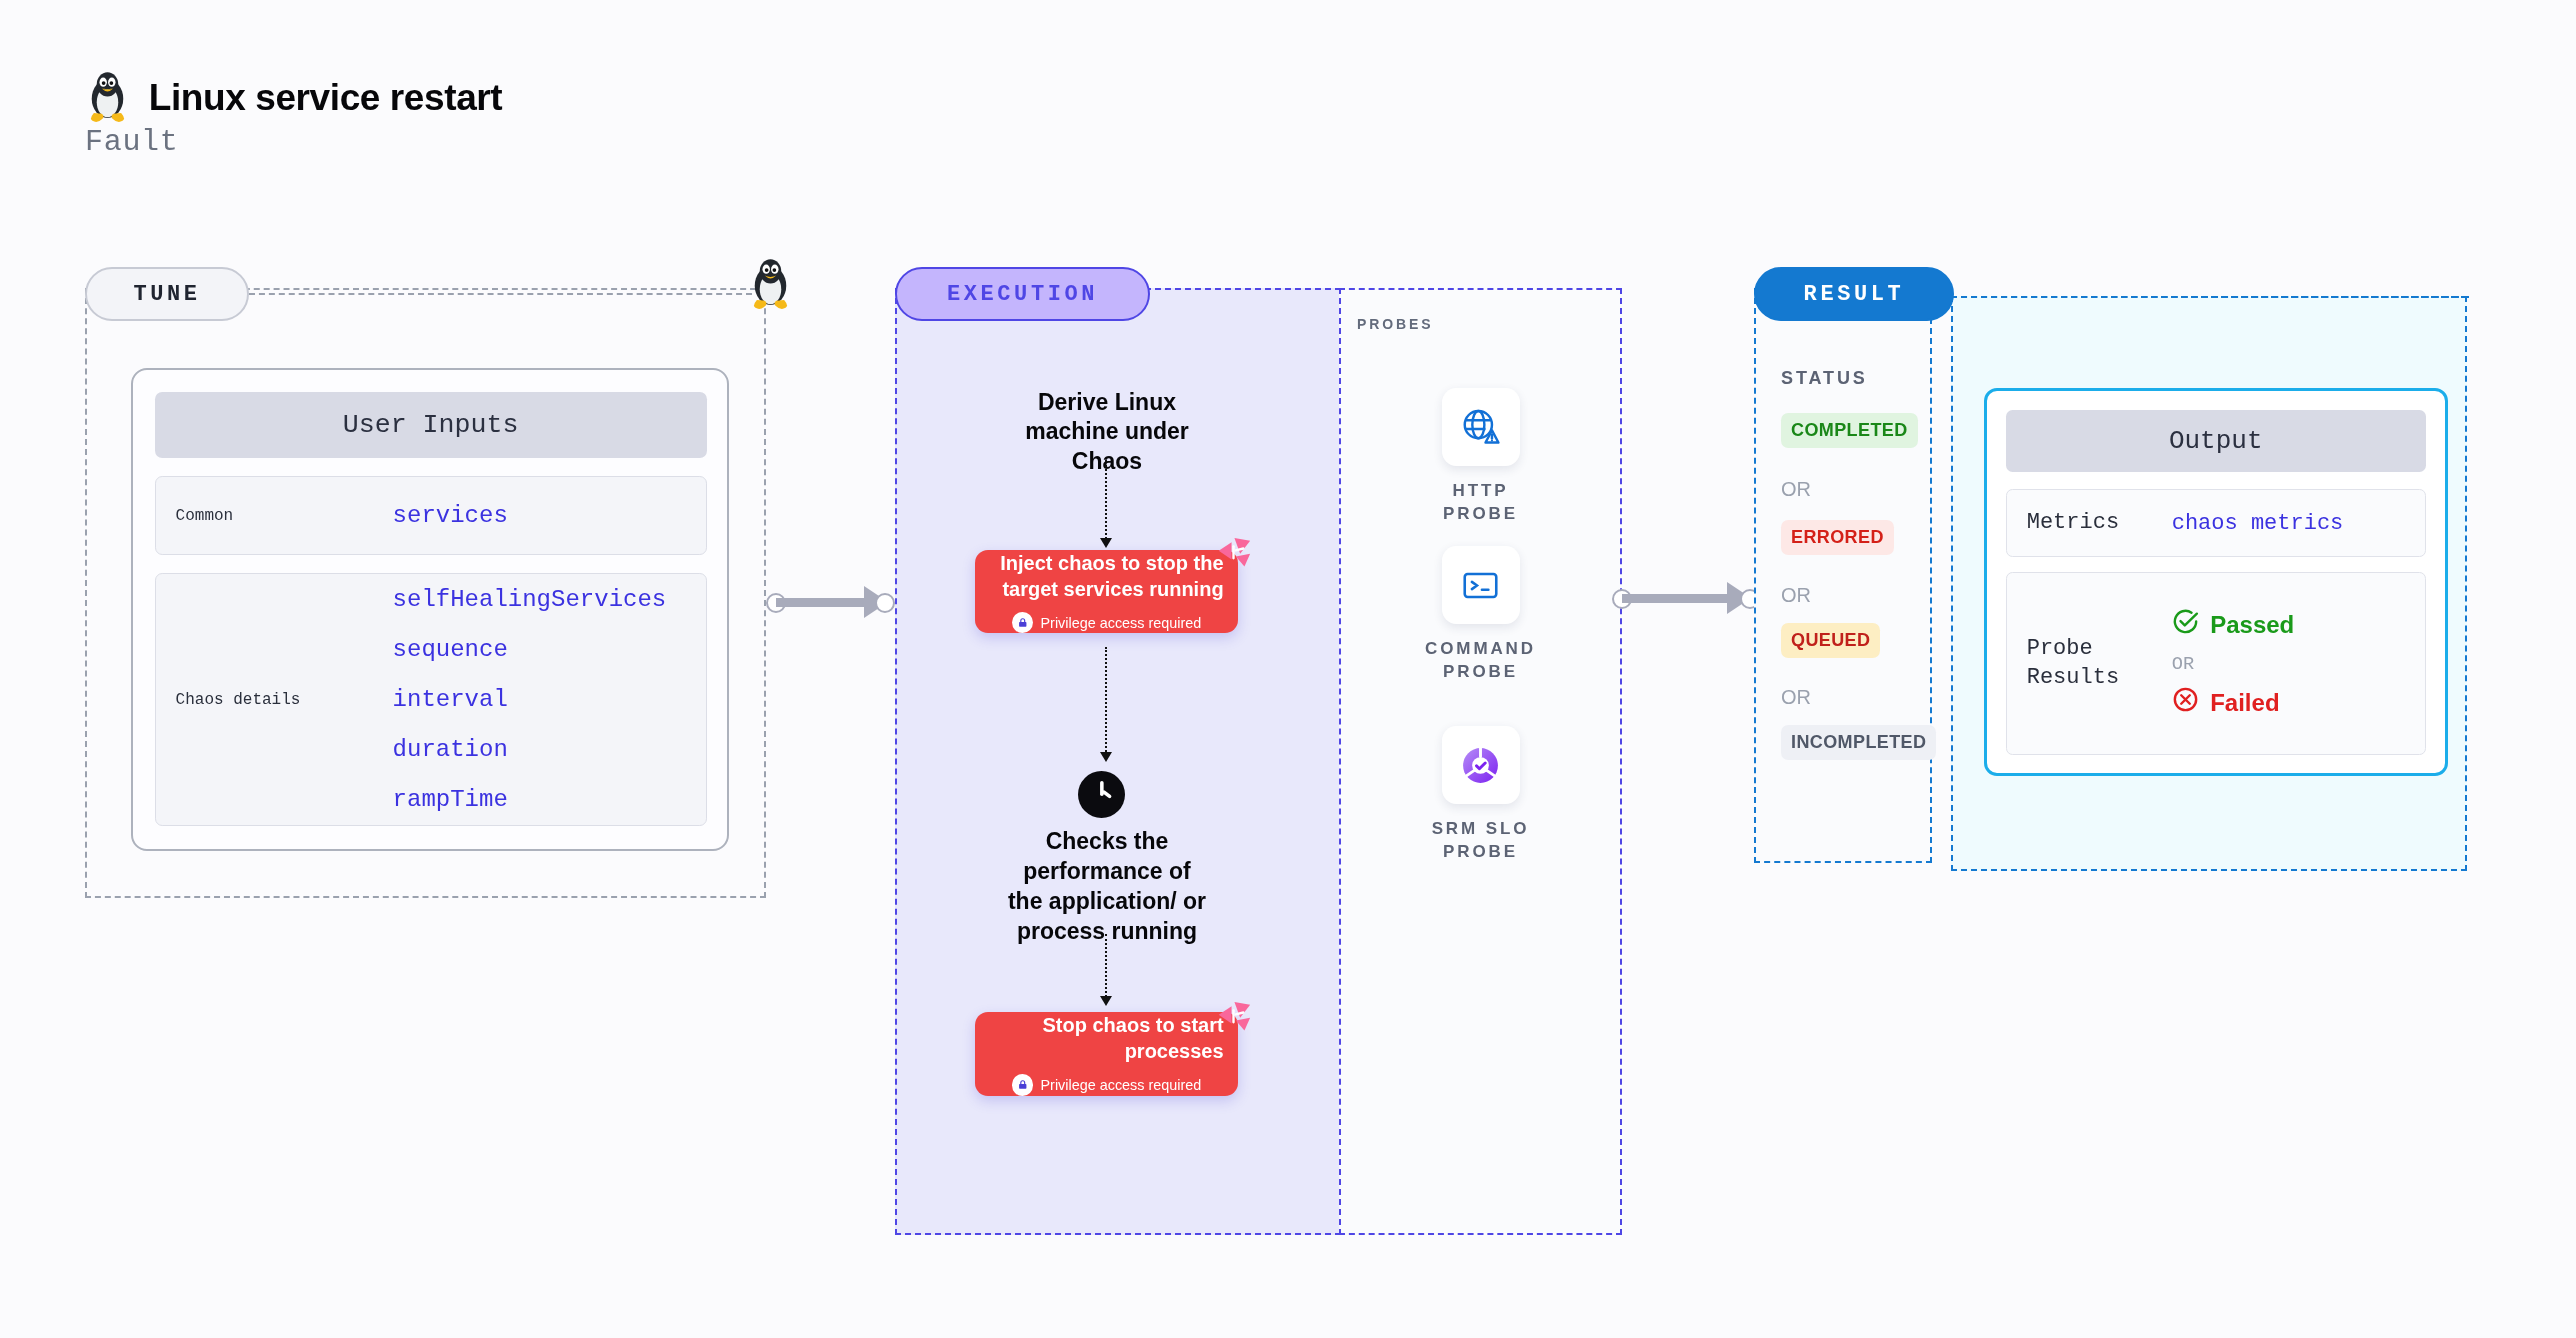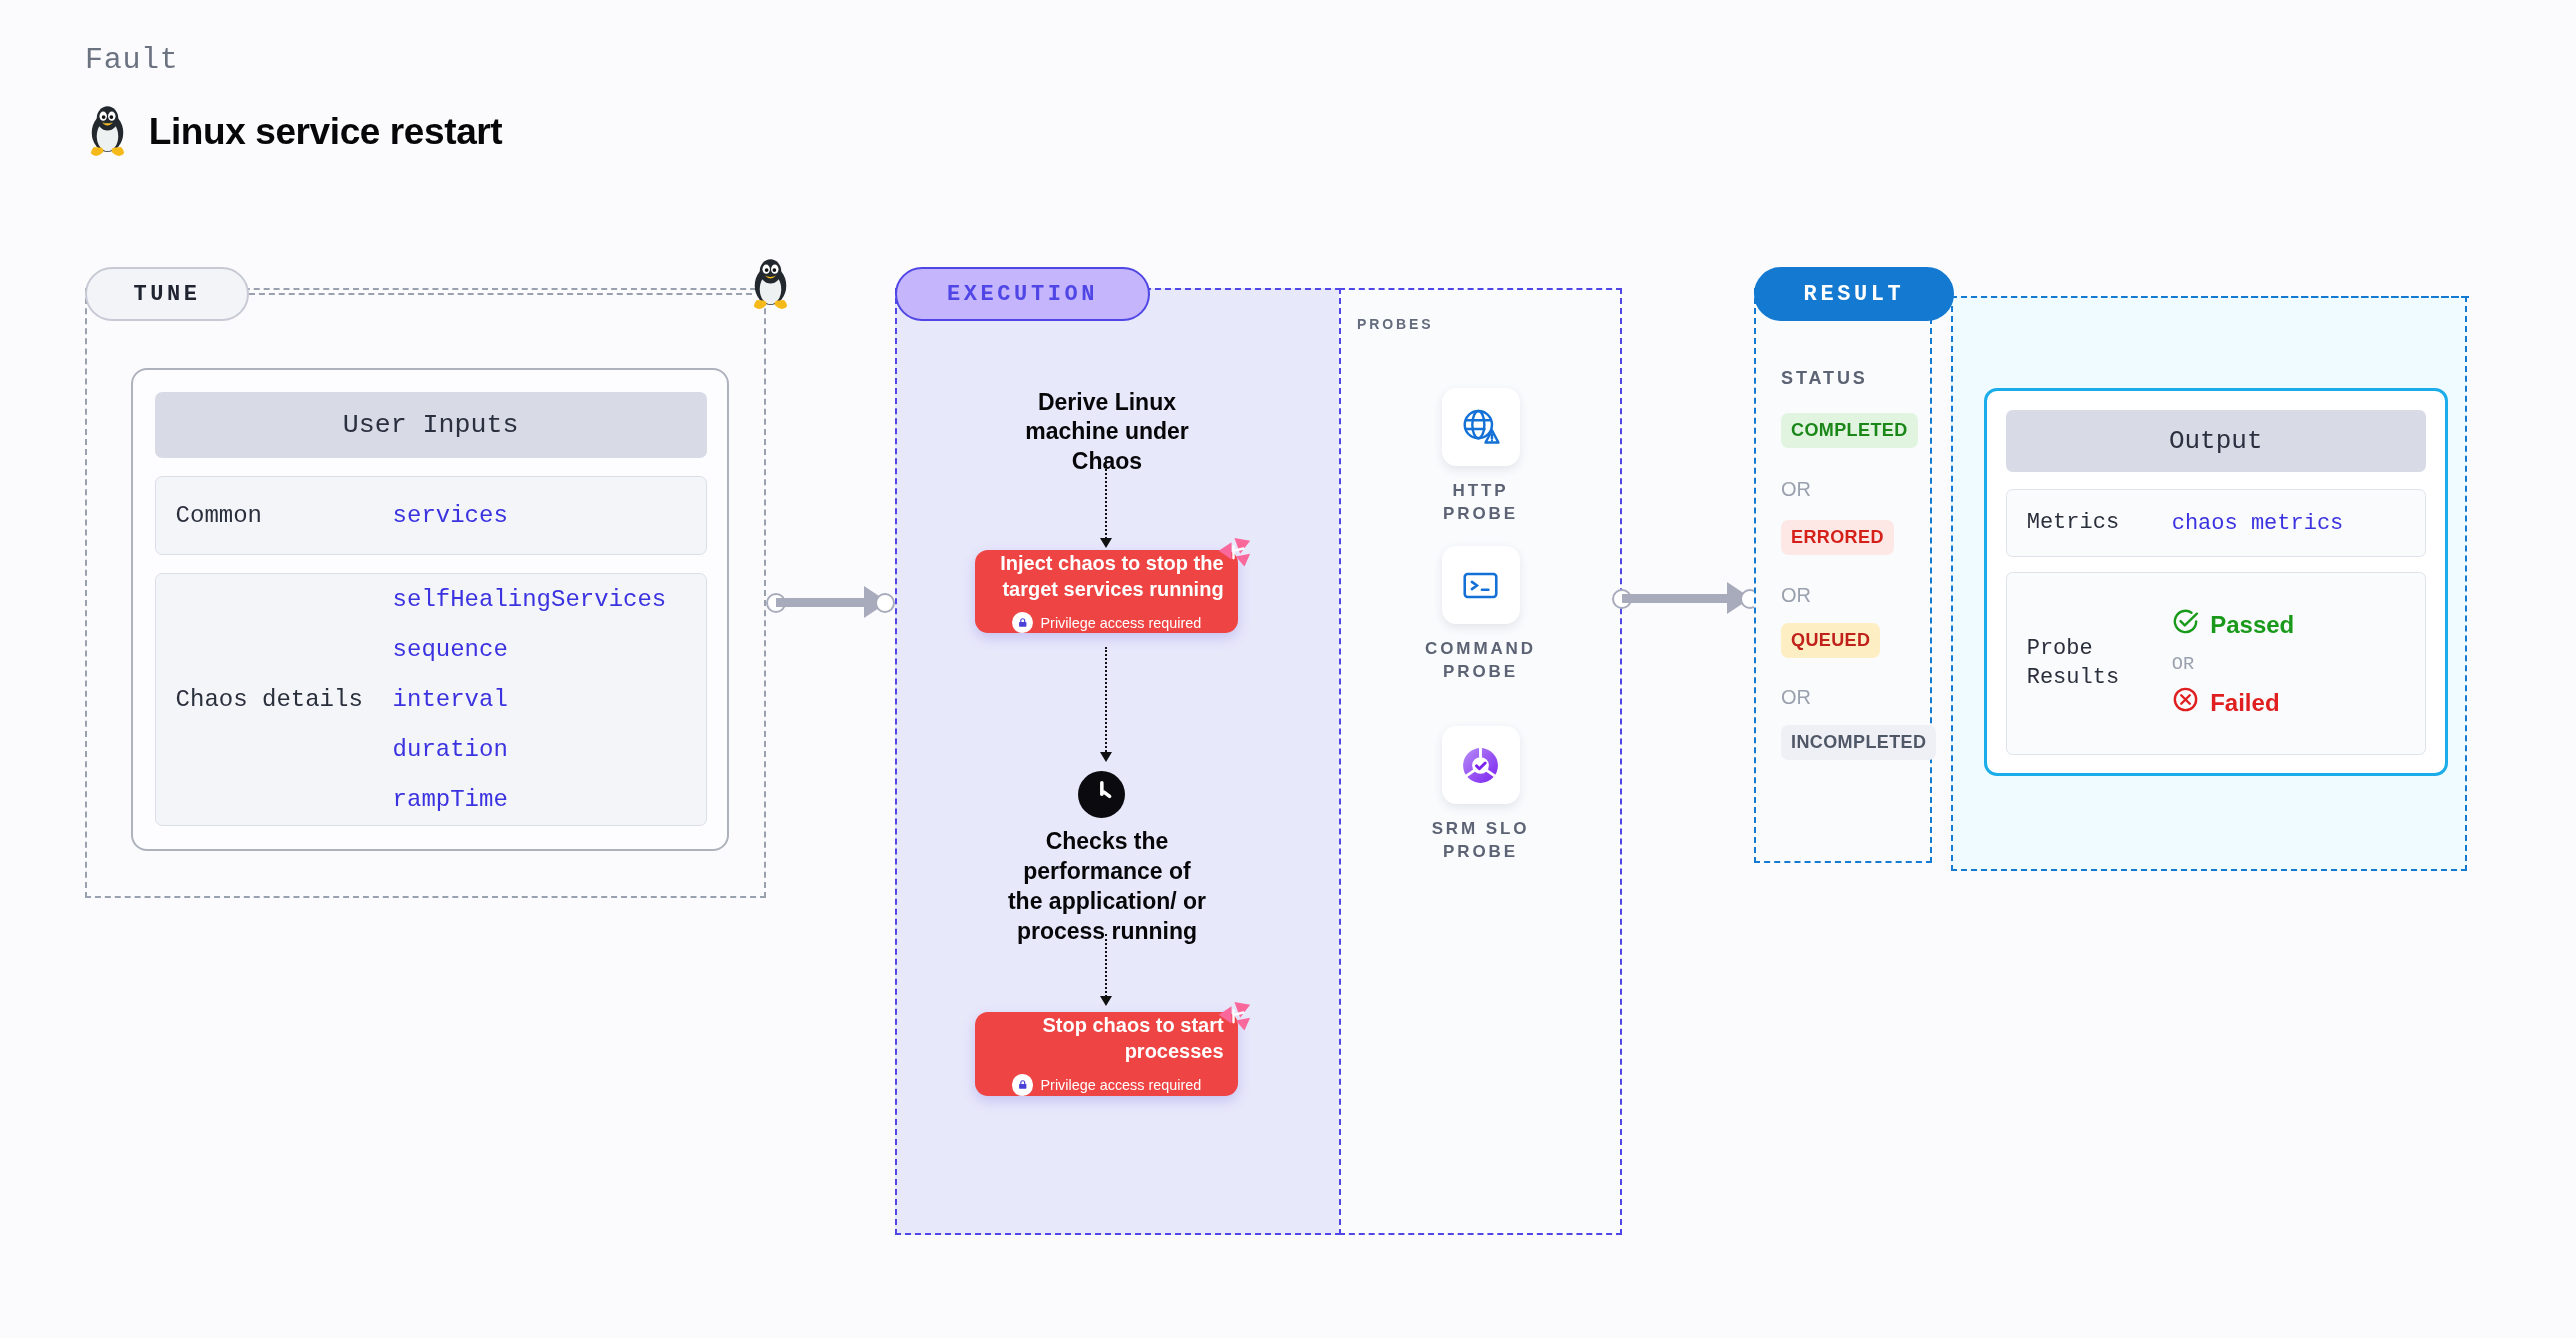--- a/index.html
+++ b/index.html
@@ -47,21 +47,21 @@
     display:flex;align-items:center;justify-content:center;
     font-family:"Liberation Mono",monospace;font-size:26.6px;color:#2b3040;
   }
   .ui-sec{
     position:absolute;left:21.6px;box-sizing:border-box;
     width:552px;background:#f4f5f9;border:1.4px solid #dcdee7;border-radius:7.2px;
     display:flex;align-items:center;
   }
   #ui-common{top:106px;height:79px;}
   #ui-chaos{top:203px;height:253px;}
-  .ui-key{font-family:"Liberation Mono",monospace;font-size:24px;color:#2a2f3c;width:237px;padding-left:20px;box-sizing:border-box;}
+  .ui-key{font-family:"Liberation Mono",monospace;font-size:16px;color:#2a2f3c;width:237px;padding-left:20px;box-sizing:border-box;}
   .ui-vals{font-family:"Liberation Mono",monospace;font-size:24px;color:#3b32e0;display:flex;flex-direction:column;gap:23px;}
 
   
   #exec-panel{left:895px;top:288px;width:446px;height:947px;background:#e8e8fb;}
   #exec-step1{
     position:absolute;left:992px;top:388px;width:230px;text-align:center;
     font-size:23px;font-weight:bold;line-height:1.28;color:#07070a;
   }
   .chaos-box{
     position:absolute;box-sizing:border-box;background:#ef4444;border-radius:13px;
@@ -153,39 +153,39 @@
   .fa-line{position:absolute;left:10px;top:12.2px;height:8.6px;background:#a8abbb;}
   .fa-head{position:absolute;top:0;width:0;height:0;border-top:16.5px solid transparent;border-bottom:16.5px solid transparent;border-left:24.4px solid #a8abbb;}
   .fa-dot{position:absolute;top:6.5px;width:20px;height:20px;border-radius:50%;background:#fff;border:2.9px solid #a8abbb;box-sizing:border-box;}
 
   #penguin-mid{position:absolute;left:748px;top:257px;width:45px;height:53px;}
 </style>
 </head>
 <body>
 
 <div id="hdr">
-  <div id="fault-label">Fault</div>
   <div id="title-row">
     <span>
       <svg width="45" height="53" viewBox="0 0 62 74">
         <ellipse cx="31" cy="40" rx="22" ry="27" fill="#23282e"></ellipse>
         <ellipse cx="31" cy="45" rx="15" ry="21" fill="#eef1f2"></ellipse>
         <ellipse cx="31" cy="20" rx="15" ry="17" fill="#23282e"></ellipse>
         <ellipse cx="25" cy="17" rx="5.2" ry="6.4" fill="#fff"></ellipse>
         <ellipse cx="37" cy="17" rx="5.2" ry="6.4" fill="#fff"></ellipse>
         <circle cx="25.6" cy="18.2" r="2.6" fill="#111"></circle>
         <circle cx="36.4" cy="18.2" r="2.6" fill="#111"></circle>
         <path d="M23 26 Q31 34 39 26 Q31 30 23 26Z" fill="#f5b919"></path>
         <path d="M24 25 q7 6 14 0 q-7 4 -14 0Z" fill="#f9cb3a"></path>
         <path d="M12 60 q-7 8 -2 11 q7 4 14 -3 q3 -4 -1 -7Z" fill="#f5b919"></path>
         <path d="M50 60 q7 8 2 11 q-7 4 -14 -3 q-3 -4 1 -7Z" fill="#f5b919"></path>
       </svg>
     </span>
     <span id="title-text">Linux service restart</span>
   </div>
+  <div id="fault-label">Fault</div>
 </div>
 
 <div id="tune-panel" class="panel dashed-grey"></div>
 <div class="hdash" style="left:249px;top:293px;width:503px;"></div>
 <div id="pill-tune" class="stage-pill">TUNE</div>
 
 <span id="penguin-mid">
   <svg width="45" height="53" viewBox="0 0 62 74">
     <ellipse cx="31" cy="40" rx="22" ry="27" fill="#23282e"></ellipse>
     <ellipse cx="31" cy="45" rx="15" ry="21" fill="#eef1f2"></ellipse>

